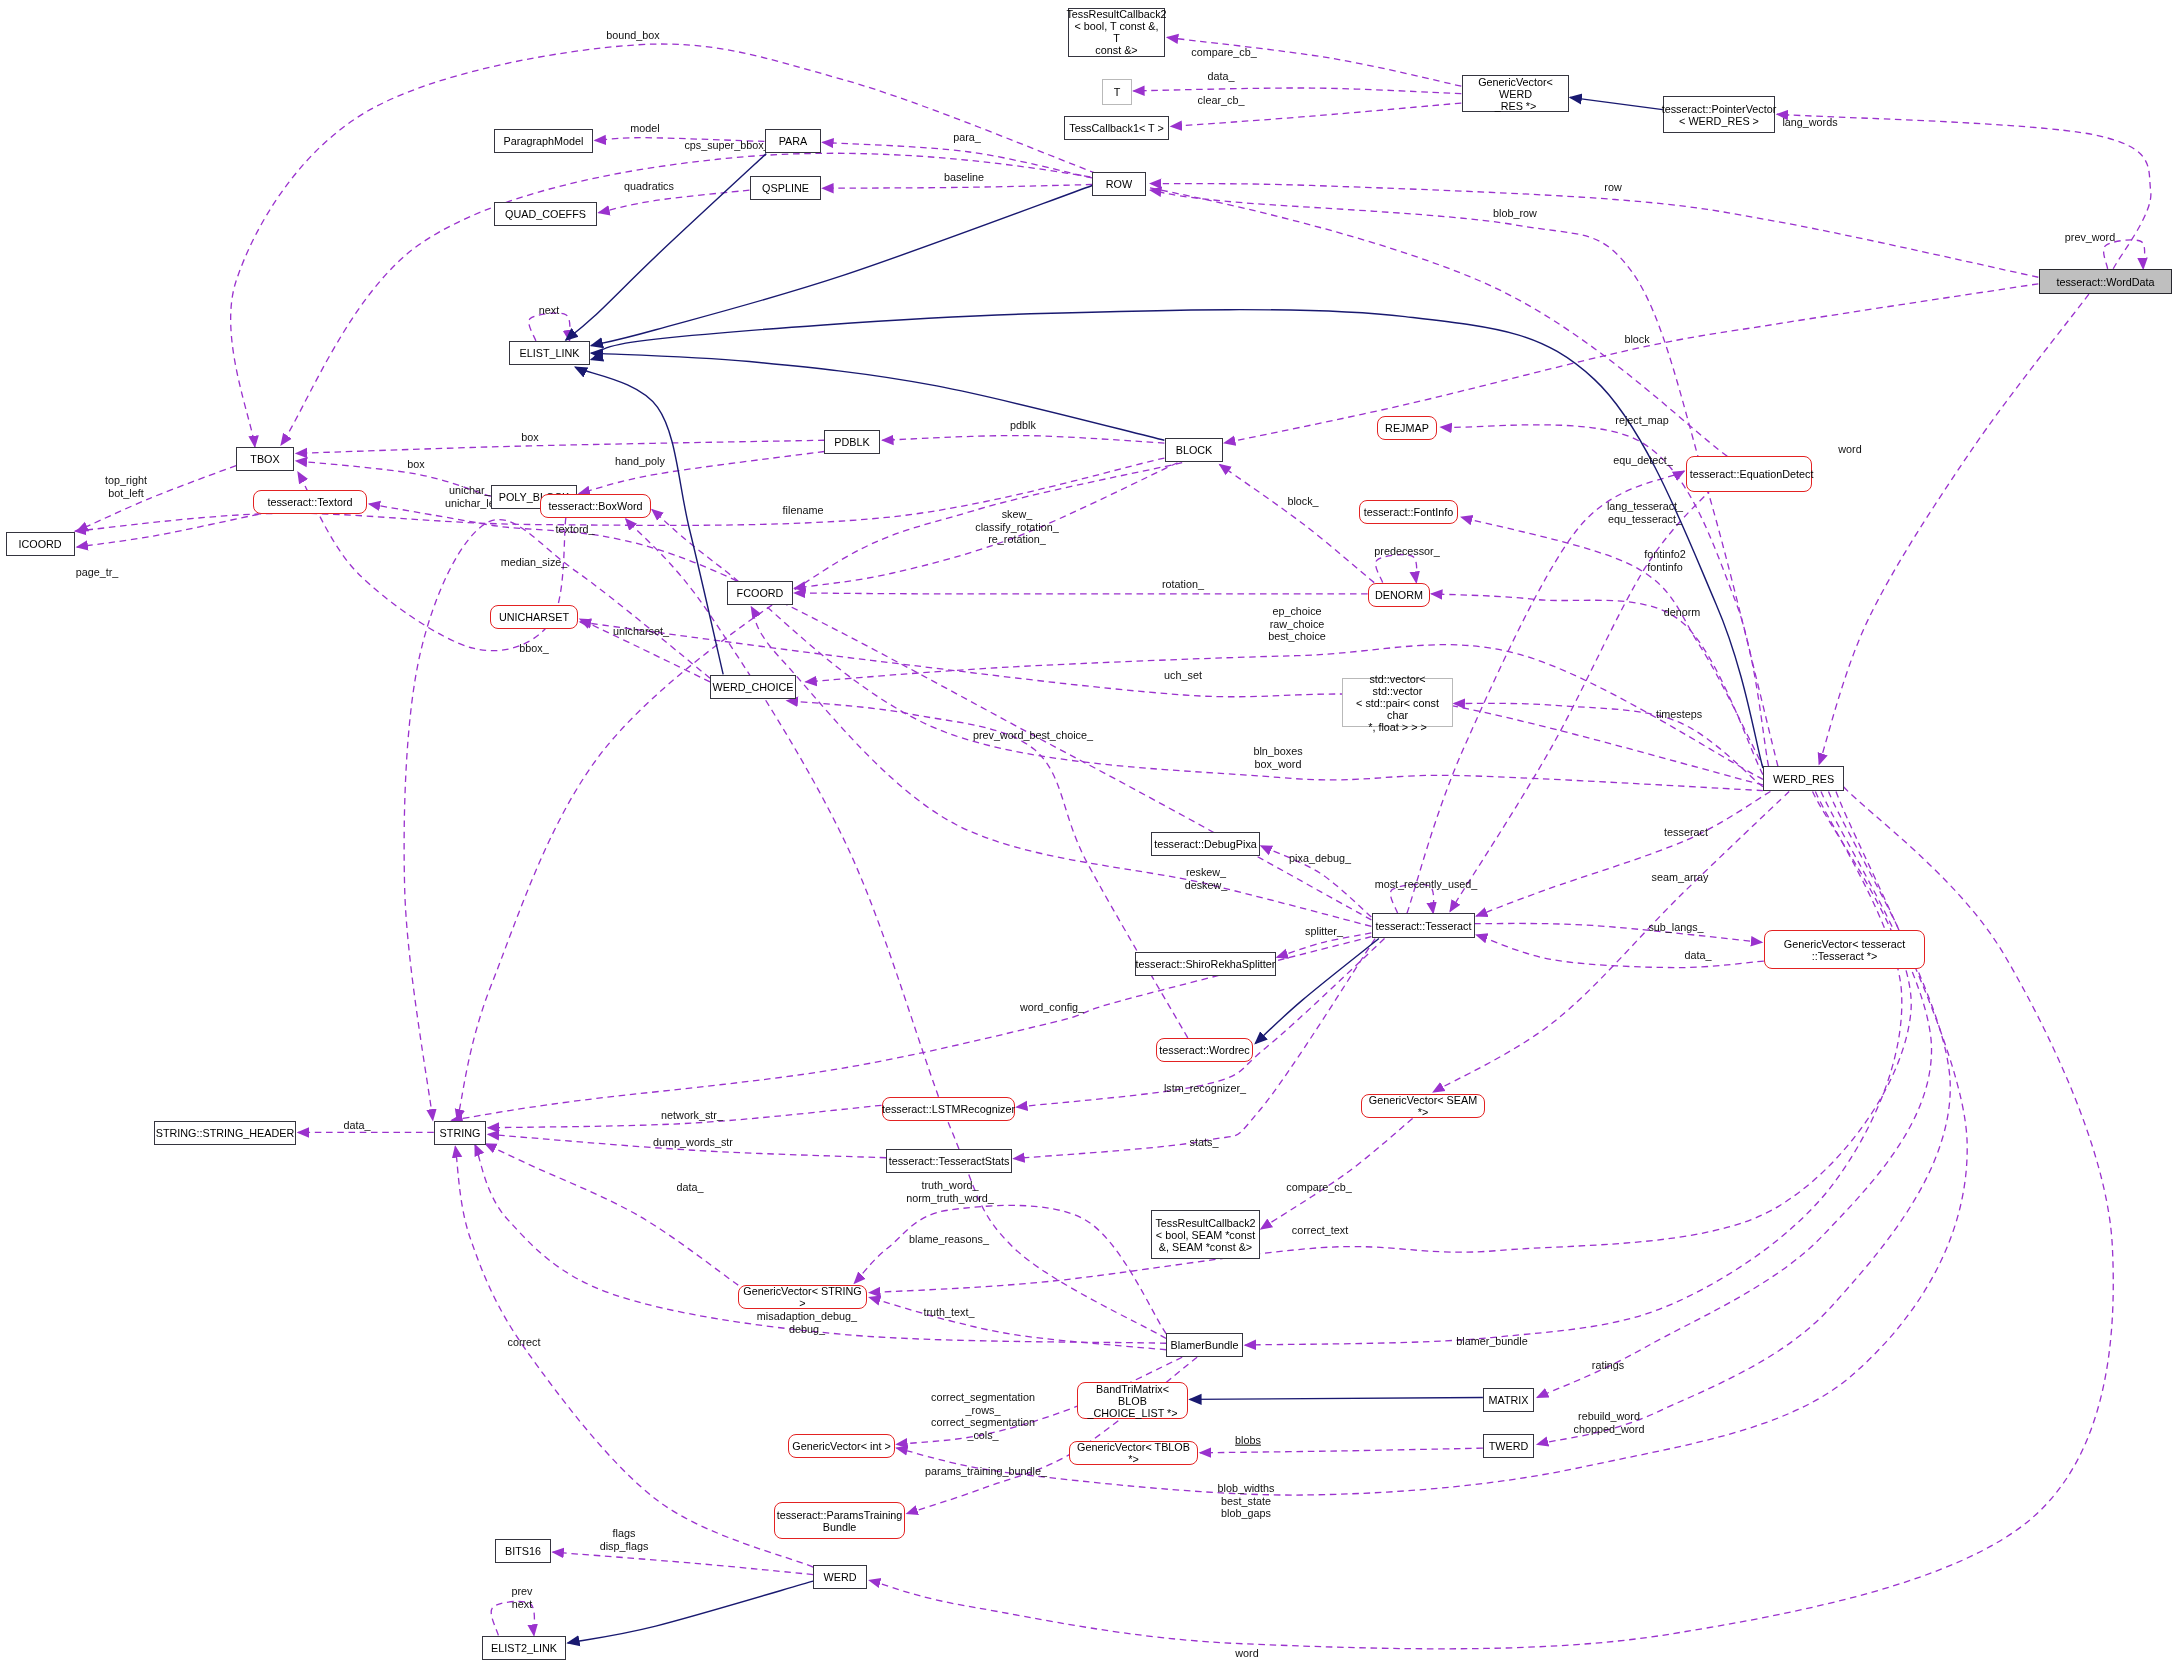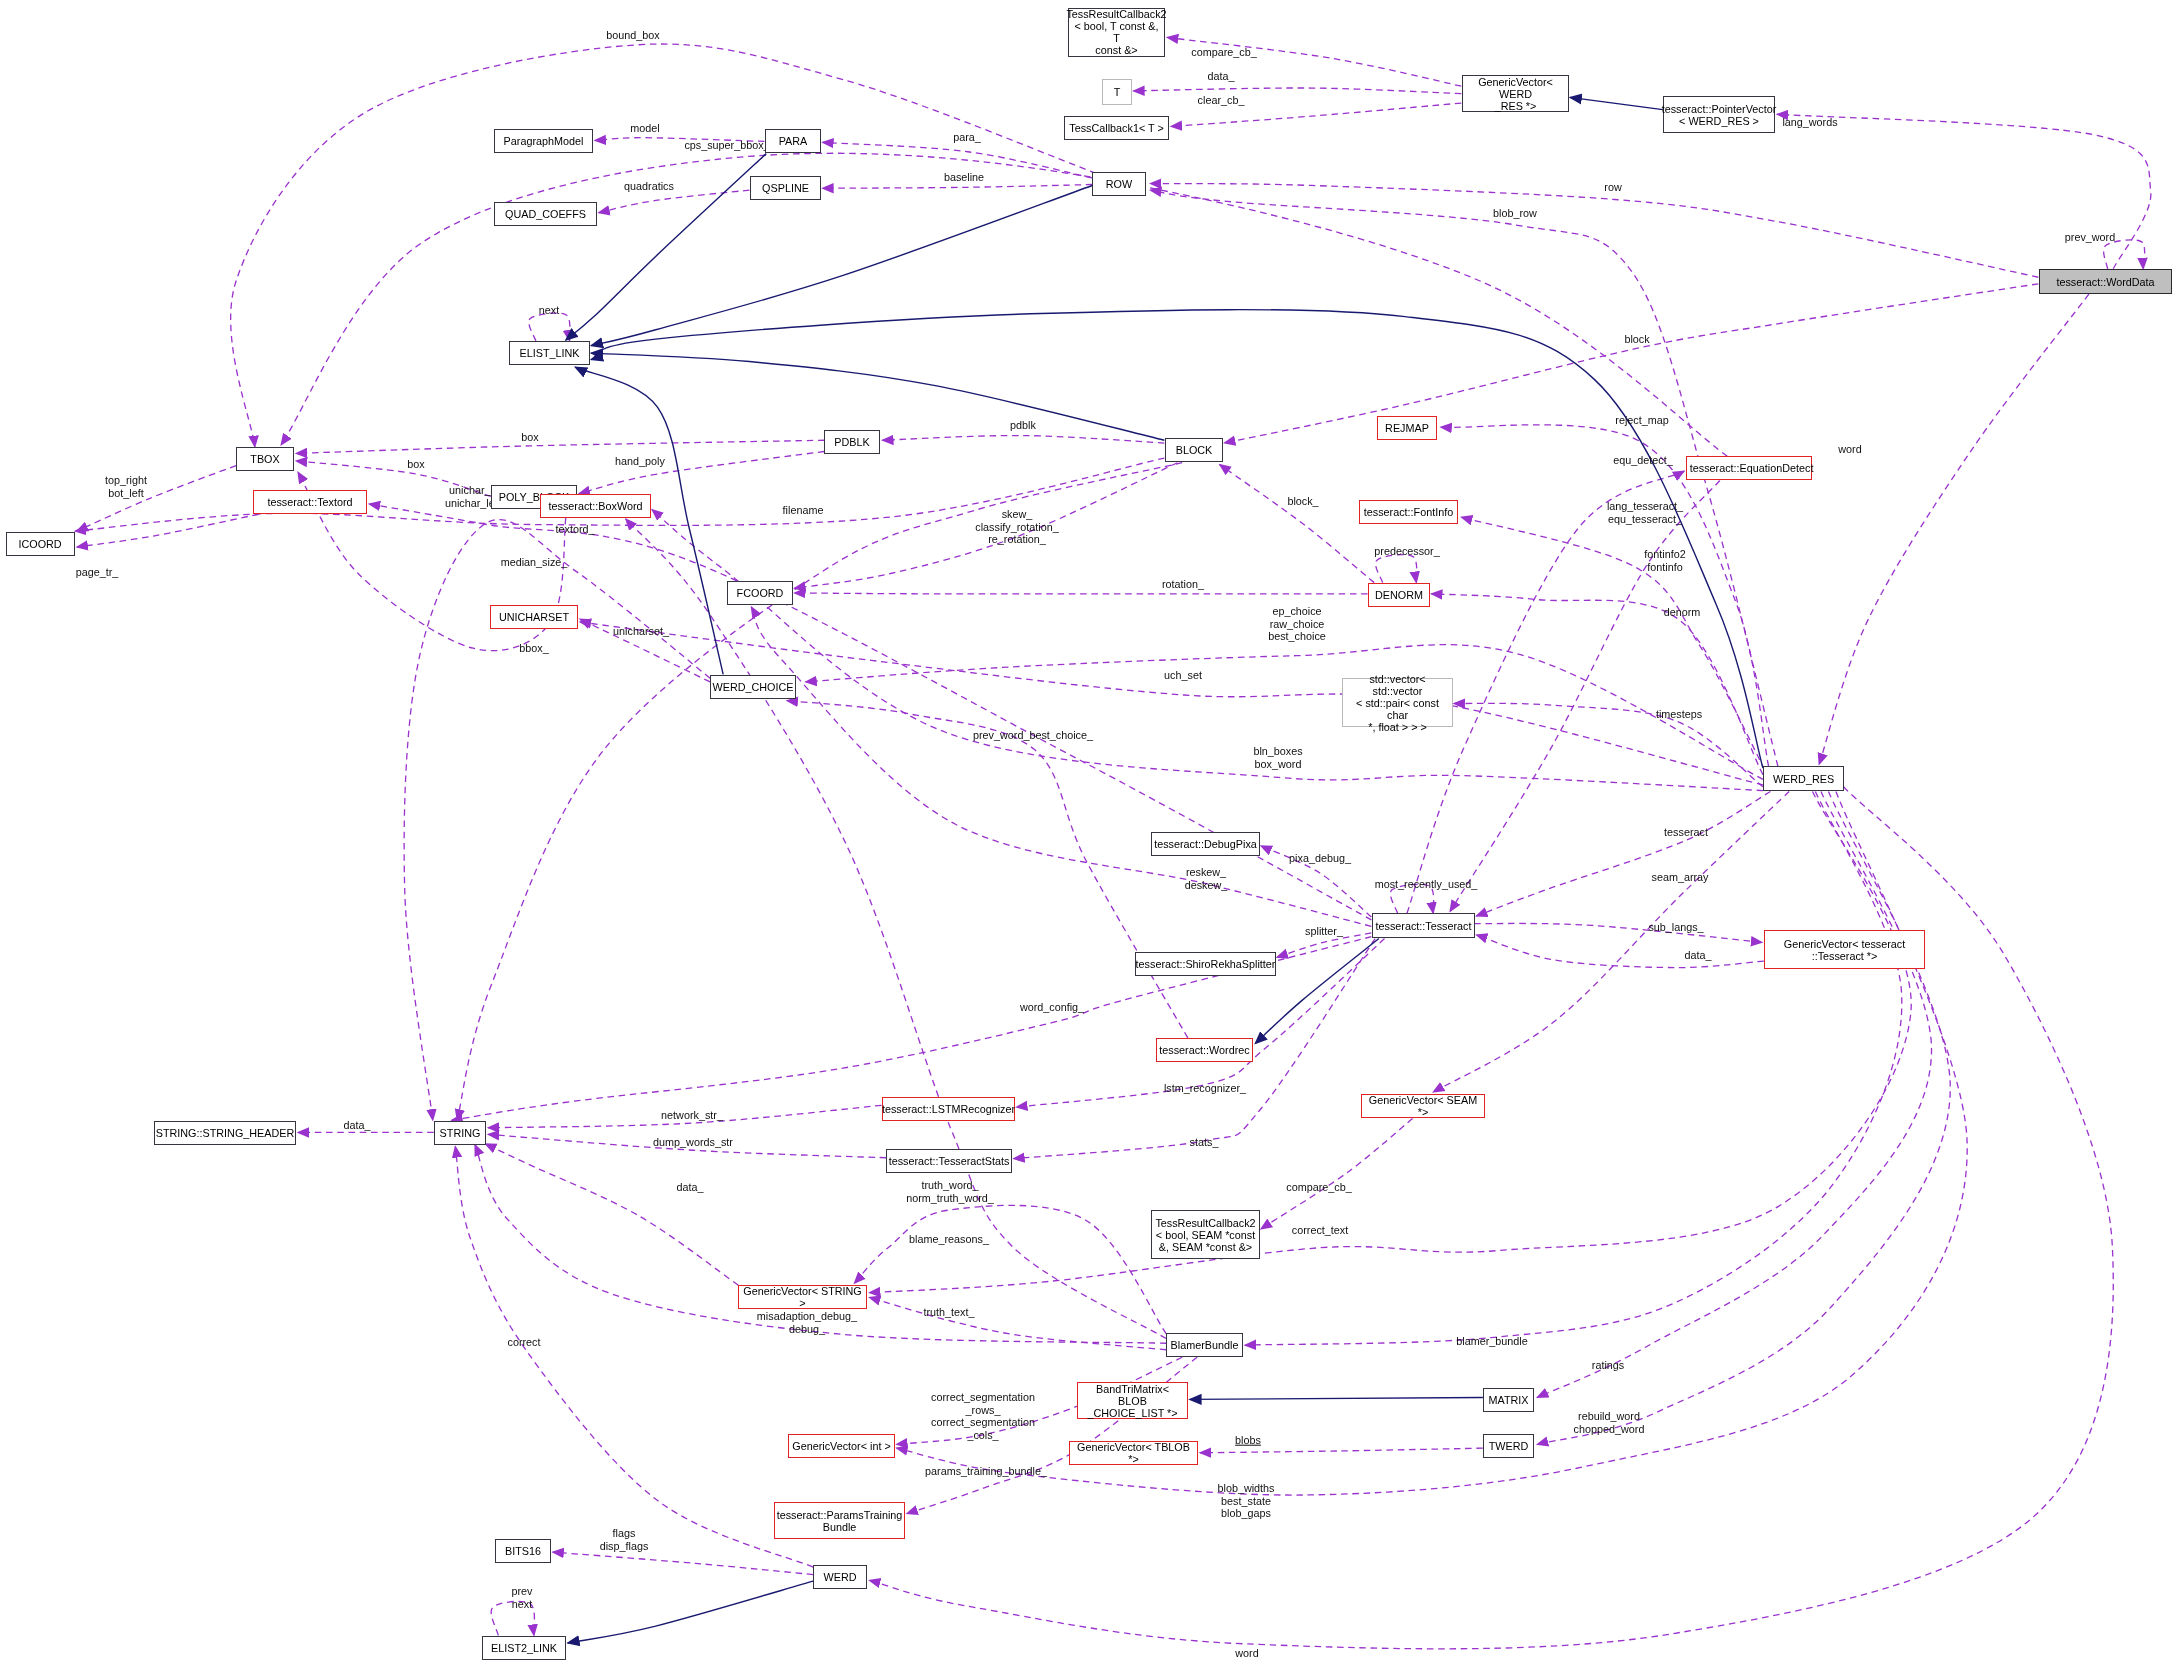--- a/index.html
+++ b/index.html
@@ -4,21 +4,21 @@
 <style>
   html,body{margin:0;padding:0;background:#ffffff;}
   .canvas{position:relative;width:2177px;height:1672px;background:#fff;overflow:hidden;
           font-family:"Liberation Sans",sans-serif;}
   svg.edges{position:absolute;left:0;top:0;z-index:0;}
   .edge-label{position:absolute;transform:translate(-50%,-50%);font-size:10.8px;line-height:12.6px;
               color:#101010;text-align:center;white-space:nowrap;z-index:1;}
   .node{position:absolute;box-sizing:border-box;background:#ffffff;border:1.3px solid #35353f;
         display:flex;flex-direction:column;align-items:center;justify-content:center;text-align:center;
         font-size:10.8px;line-height:12px;color:#000;z-index:2;padding:0.9px 2.8px;cursor:pointer;}
-  .node.red{border-color:#e32222;}
+  .node.red{border-color:#e32222;border-radius:8px;}
   .node.grey{border-color:#b9b9b9;}
   .node.main{background:#bfbfbf;border-color:#28282e;font-weight:400;}
   .node span{pointer-events:none;}
 </style>
 </head>
 <body>
 
 <div class="canvas">
     <svg class="edges" width="2177" height="1672" viewBox="0 0 2324 1785">
       <defs>
@@ -409,21 +409,21 @@
     </div>
     <div class="node" style="left: 1165px; top: 438px; width: 58px; height: 24px;">
       <span>BLOCK</span>
     </div>
     <div class="node red" style="left: 1377px; top: 416px; width: 60px; height: 24px;">
       <span>REJMAP</span>
     </div>
     <div class="node red" style="left: 1359px; top: 500px; width: 99px; height: 24px;">
       <span>tesseract::FontInfo</span>
     </div>
-    <div class="node red" style="left: 1686px; top: 456px; width: 126px; height: 24px; padding-left: 8px;">
+    <div class="node red" style="left: 1686px; top: 456px; width: 126px; height: 36px; padding-left: 8px;">
       <span>tesseract::EquationDetect</span>
     </div>
     <div class="node red" style="left: 1368px; top: 583px; width: 62px; height: 24px;">
       <span>DENORM</span>
     </div>
     <div class="node red" style="left: 490px; top: 605px; width: 88px; height: 24px;">
       <span>UNICHARSET</span>
     </div>
     <div class="node" style="left: 727px; top: 581px; width: 66px; height: 24px;">
       <span>FCOORD</span>

